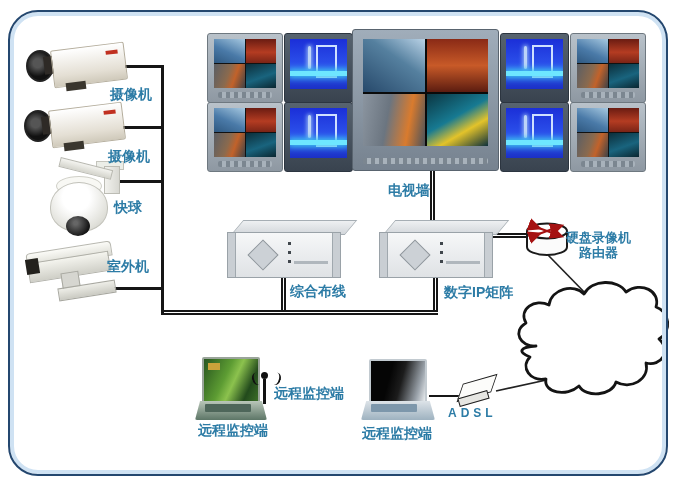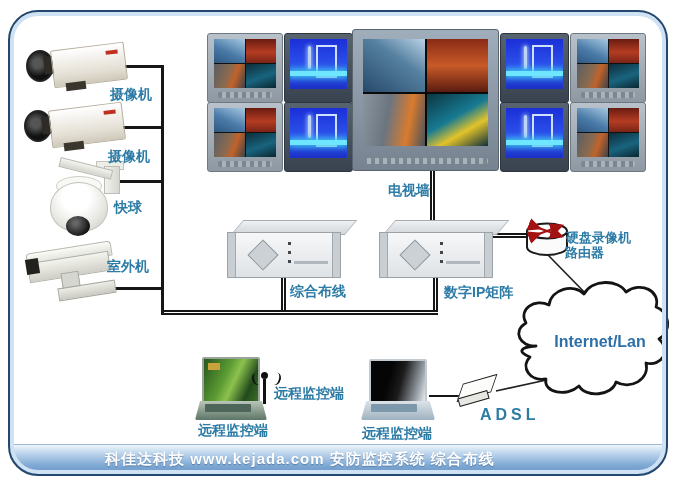--- a/index.html
+++ b/index.html
@@ -285,24 +285,20 @@
   </svg>
 
   <div class="lbl" style="left:110px;top:86px">摄像机</div>
   <div class="lbl" style="left:108px;top:148px">摄像机</div>
   <div class="lbl" style="left:114px;top:199px">快球</div>
   <div class="lbl" style="left:107px;top:258px">室外机</div>
   <div class="lbl" style="left:388px;top:182px">电视墙</div>
   <div class="lbl" style="left:290px;top:283px">综合布线</div>
   <div class="lbl" style="left:444px;top:284px">数字IP矩阵</div>
   <div class="lbl lbl-sm" style="left:566px;top:229px">硬盘录像机</div>
-  <div class="lbl lbl-sm" style="left:565px;top:244px">路由器</div>
-  <div class="lbl lbl-net" style="left:547px;top:333px;width:106px">Internet/Lan</div>
+  <div class="lbl lbl-sm" style="left:579px;top:244px">路由器</div>
   <div class="lbl" style="left:274px;top:385px">远程监控端</div>
   <div class="lbl" style="left:198px;top:422px">远程监控端</div>
   <div class="lbl" style="left:362px;top:425px">远程监控端</div>
-  <div class="lbl" style="left:480px;top:406px;font-size:16px;letter-spacing:4px">ADSL</div>
-
-  <div class="footer">
-    <span>科佳达科技 www.kejada.com 安防监控系统 综合布线</span>
-  </div>
+  <div class="lbl" style="left:448px;top:406px;font-size:12px;letter-spacing:4px">ADSL</div>
+
   <div class="frame"></div>
 </div>
 
 </body></html>

